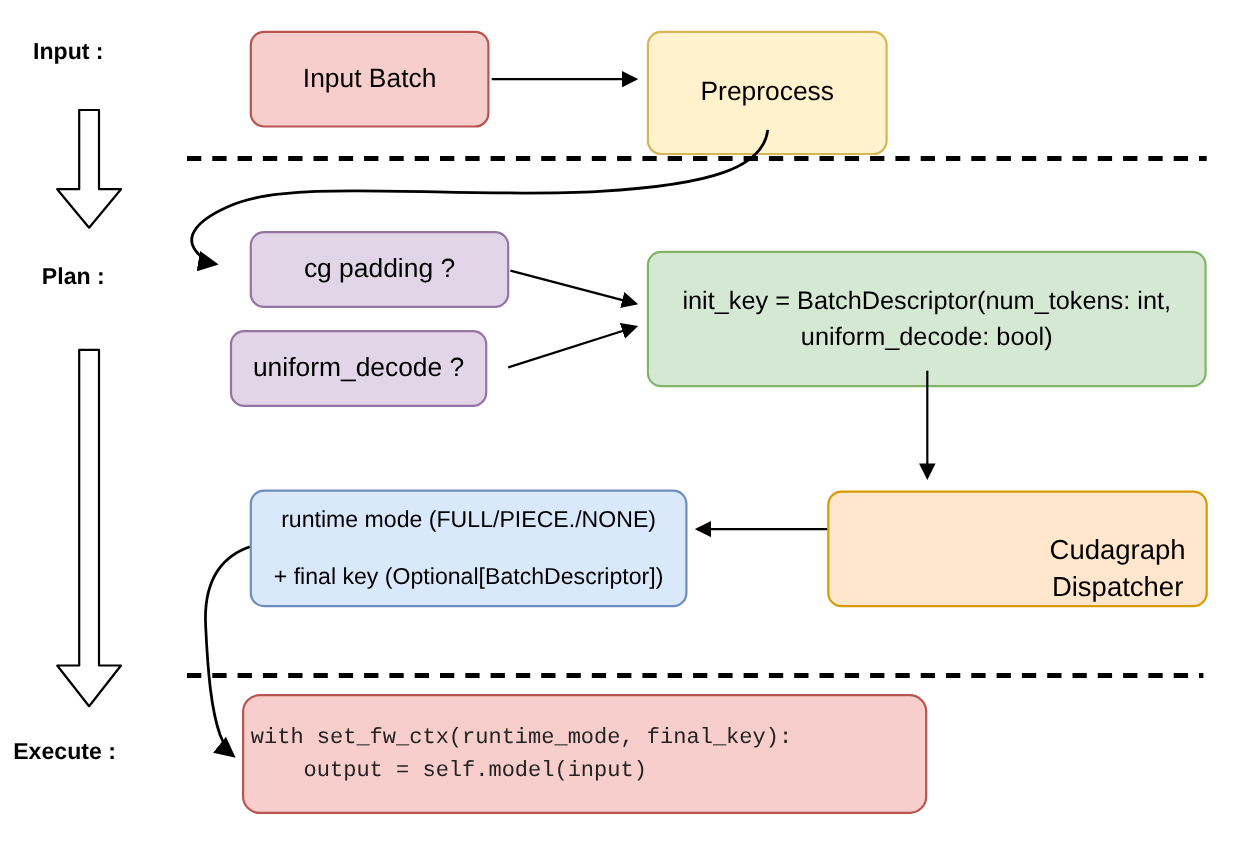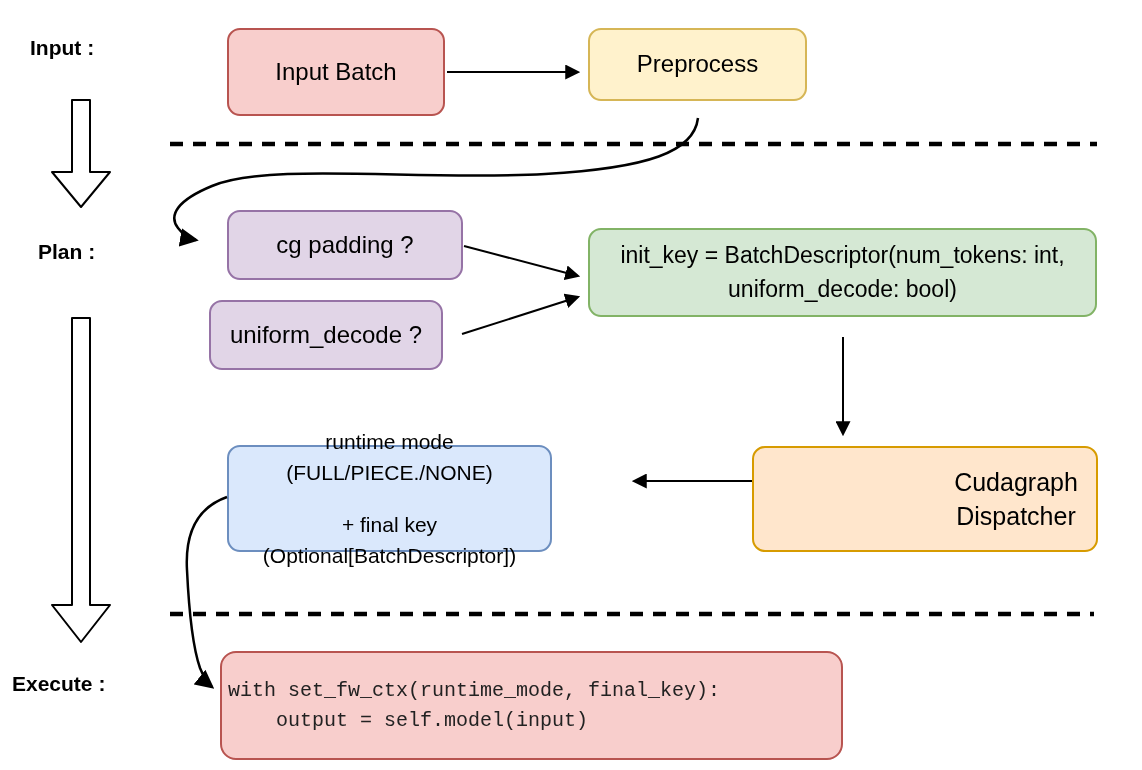--- a/index.html
+++ b/index.html
@@ -25,33 +25,33 @@
     display:flex;
     flex-direction:column;
     align-items:center;
     justify-content:center;
     text-align:center;
     box-sizing:border-box;
     line-height:1.35;
   }
   .node span{display:block;}
   .n-input-batch{left:227px;top:28px;width:218px;height:88px;background:#f8cecc;border-color:#b85450;font-size:24px;}
-  .n-preprocess{left:588px;top:28px;width:219px;height:73px;background:#fff2cc;border-color:#d6b656;font-size:24px;}
+  .n-preprocess{left:588px;top:28px;width:219px;height:113px;background:#fff2cc;border-color:#d6b656;font-size:24px;}
   .n-cg-padding{left:227px;top:210px;width:236px;height:70px;background:#e1d5e7;border-color:#9673a6;font-size:24px;text-align:center;}
   .n-uniform-decode{left:209px;top:300px;width:234px;height:70px;background:#e1d5e7;border-color:#9673a6;font-size:24px;}
-  .n-init-key{left:588px;top:228px;width:509px;height:89px;background:#d5e8d4;border-color:#82b366;font-size:23px;line-height:1.45;}
+  .n-init-key{left:588px;top:228px;width:509px;height:124px;background:#d5e8d4;border-color:#82b366;font-size:23px;line-height:1.45;}
   .n-cudagraph{left:752px;top:446px;width:346px;height:106px;background:#ffe6cc;border-color:#d79b00;}
   .n-dispatch{left:754px;top:443px;width:178px;height:74px;background:#ffd9bd;border-color:#d79b00;font-size:22px;border-radius:12px;}
   .cudagraph-label{
-    position:absolute;left:935px;top:466px;width:162px;
+    position:absolute;left:935px;top:484px;width:162px;
     font-size:25px;text-align:center;line-height:1.35;
   }
-  .n-runtime{left:227px;top:445px;width:325px;height:107px;background:#dae8fc;border-color:#6c8ebf;font-size:21px;line-height:1.5;gap:20px;}
+  .n-runtime{left:227px;top:445px;width:398px;height:107px;background:#dae8fc;border-color:#6c8ebf;font-size:21px;line-height:1.5;gap:20px;}
   .n-code{
-    left:220px;top:651px;width:623px;height:109px;
+    left:220px;top:631px;width:623px;height:109px;
     background:#f8cecc;border-color:#b85450;border-radius:16px;
     align-items:flex-start;justify-content:center;
     font-family:"Liberation Mono", monospace;
     font-size:20px;line-height:1.5;color:#222;
     padding-left:6px;text-align:left;
   }
   .n-code span{white-space:pre;}
   svg.overlay{
     position:absolute;left:0;top:0;width:1142px;height:770px;
     pointer-events:none;

